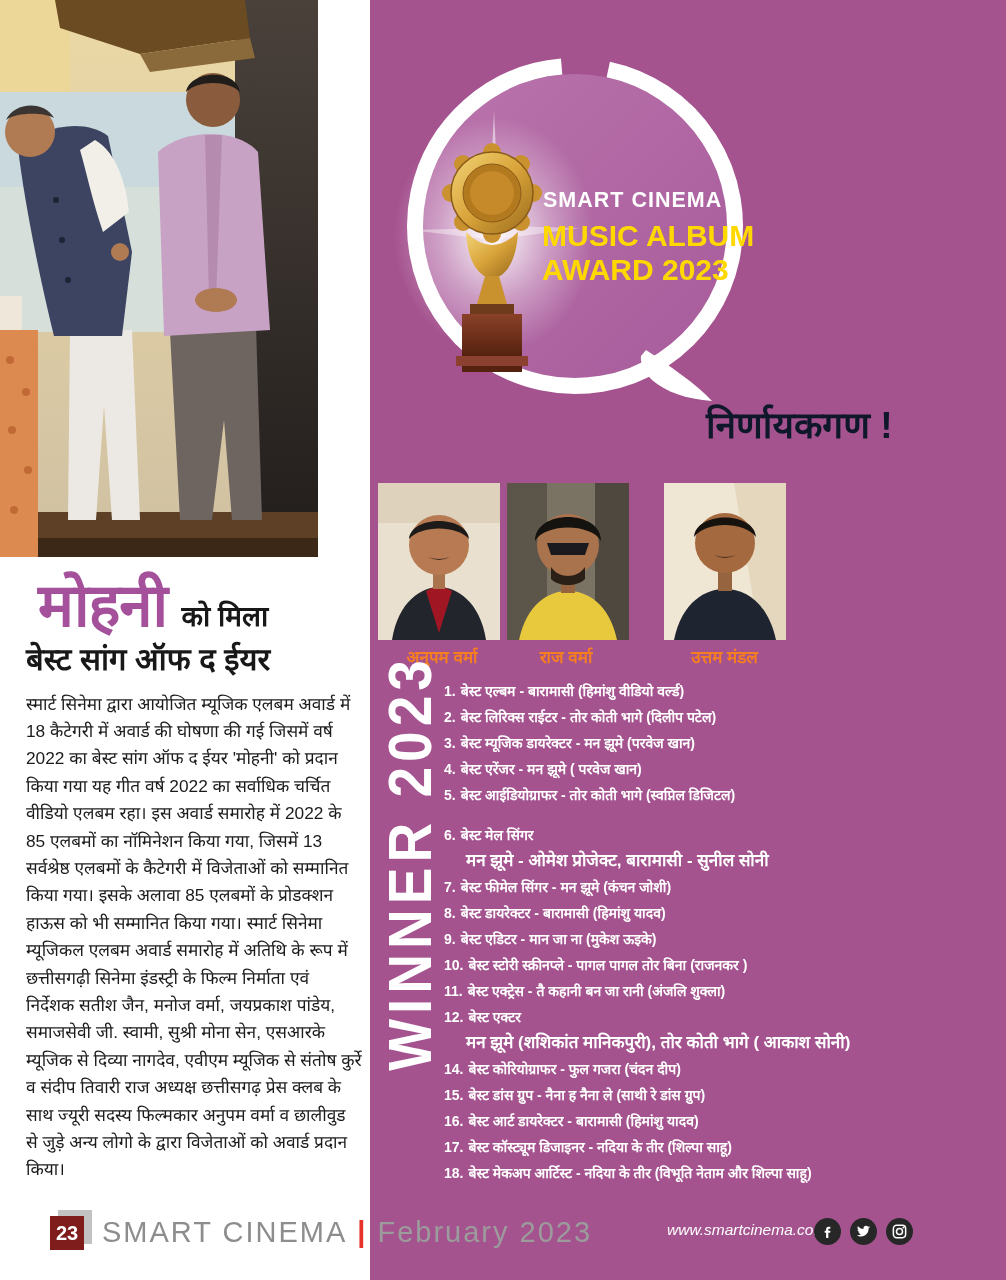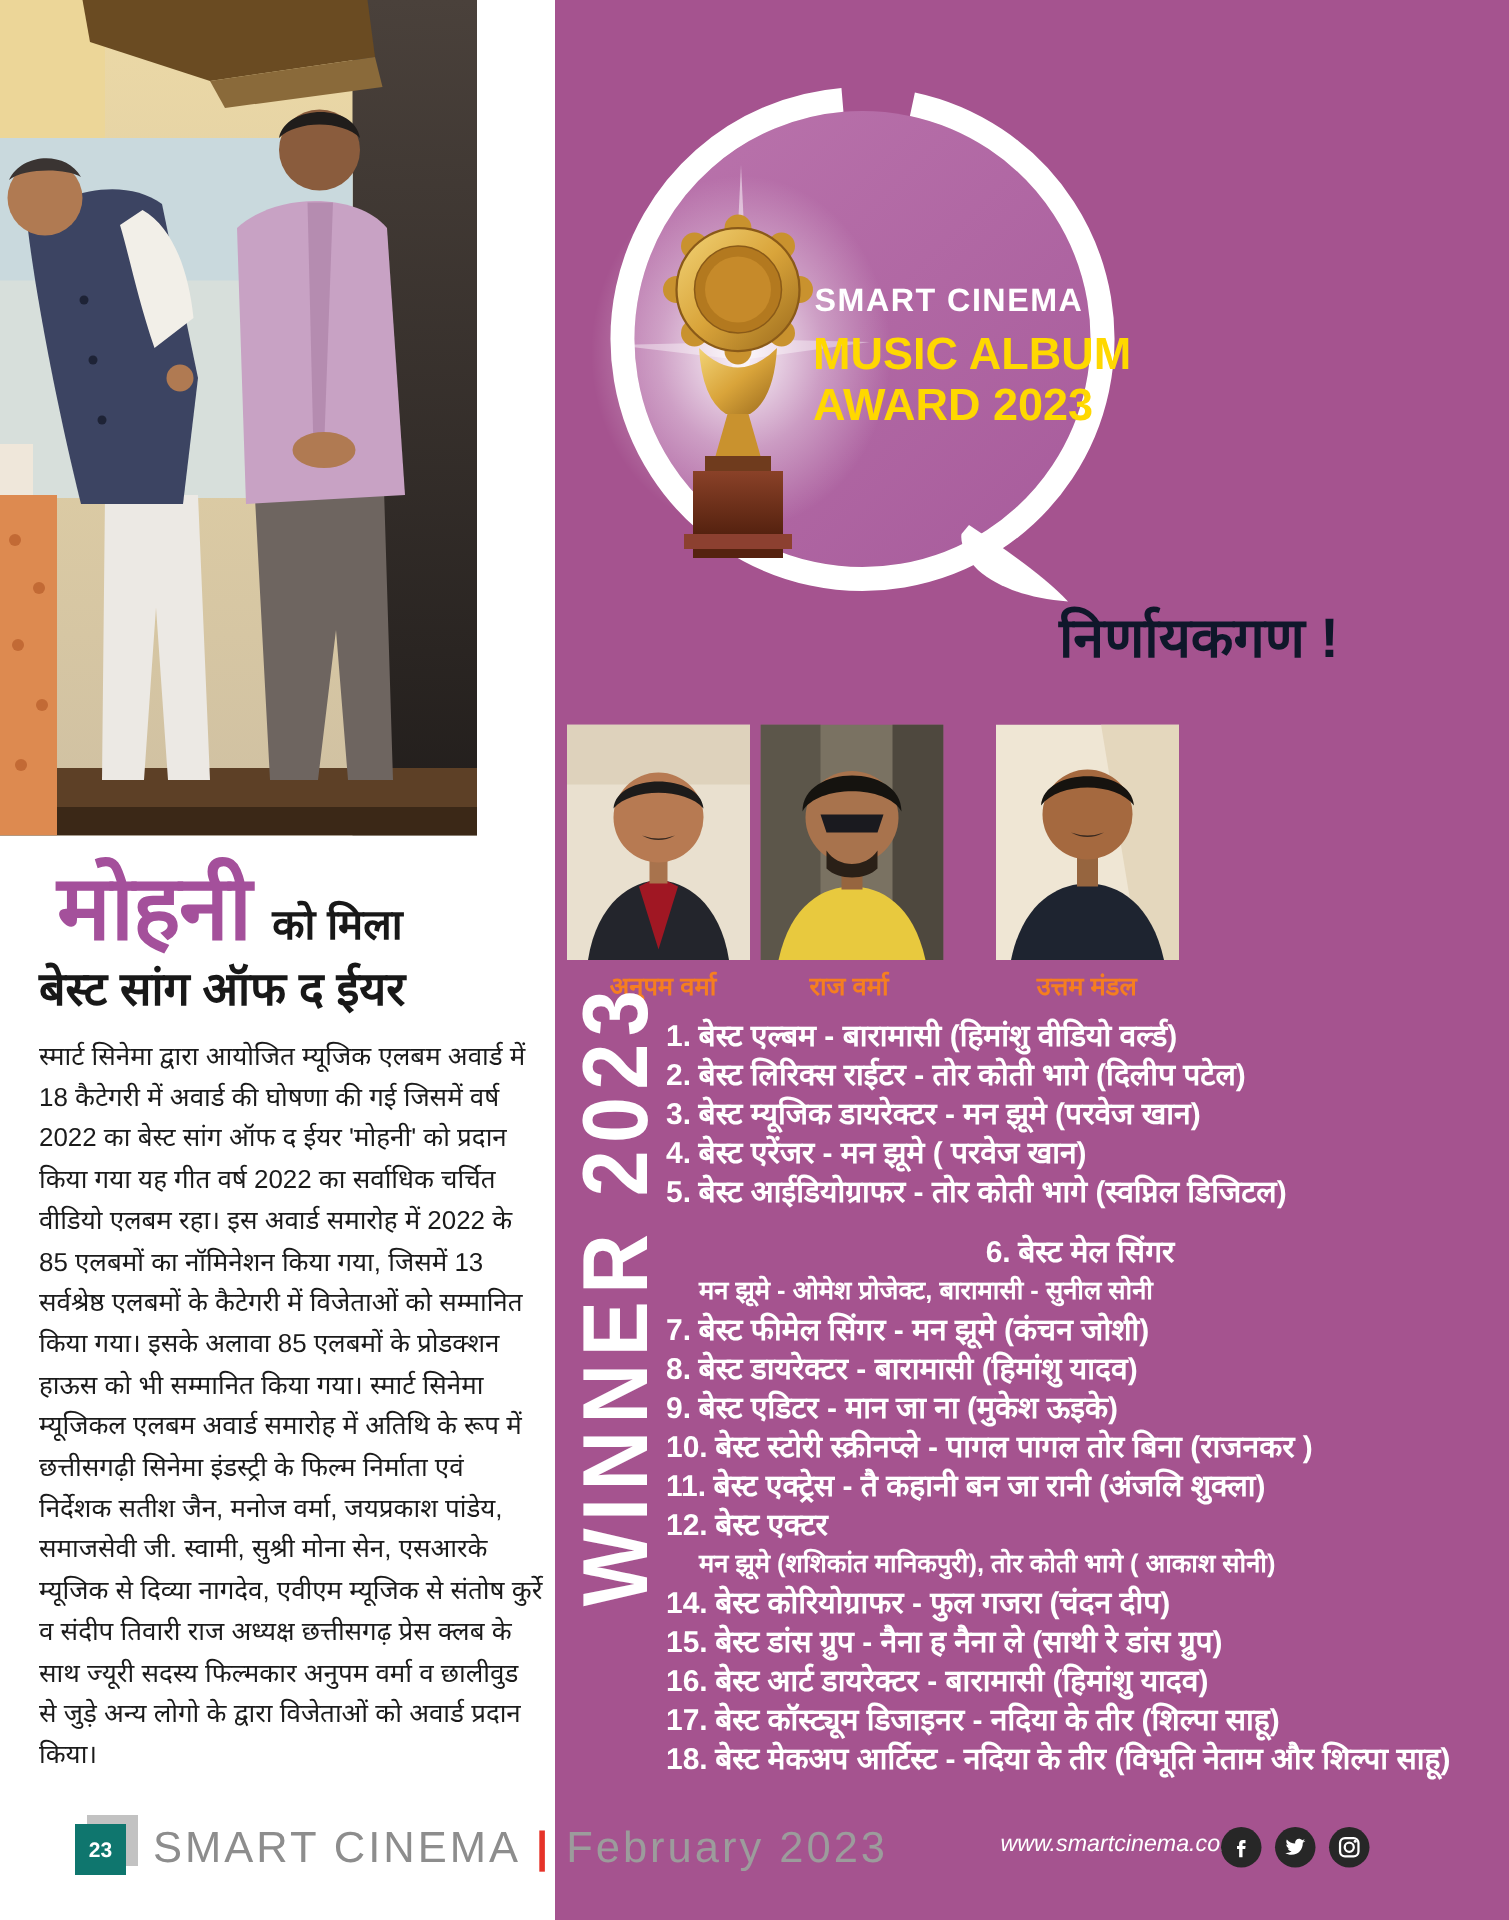--- a/index.html
+++ b/index.html
@@ -17,29 +17,29 @@
   
   .panel{position:absolute;left:370px;top:0;width:636px;height:1280px;background:#a5538f;overflow:hidden;}
   .badge-svg{position:absolute;left:0;top:0;}
   .judges-heading{position:absolute;left:336px;top:398px;font-size:37px;font-weight:bold;color:#0f172a;white-space:nowrap;}
   .judge-card{position:absolute;top:483px;width:128px;}
   .judge-card svg{display:block;width:122px;height:157px;}
   .judge-name{margin-top:5px;text-align:center;font-size:17px;font-weight:bold;color:#f57e20;white-space:nowrap;}
   .winner{position:absolute;top:863px;left:40px;transform:translate(-50%,-50%) rotate(-90deg) scale(1,1.12);
           transform-origin:center;white-space:nowrap;font-size:55px;font-weight:800;letter-spacing:5px;color:#ffffff;}
   .awards{position:absolute;left:74px;top:678px;width:552px;color:#ffffff;}
-  .award-item{font-size:20px;font-weight:bold;line-height:26px;white-space:nowrap;}
+  .award-item{font-size:14px;font-weight:bold;line-height:26px;white-space:nowrap;}
   .award-item .num{margin-right:5px;}
   .award-sub{font-size:17px;font-weight:bold;line-height:26px;white-space:nowrap;padding-left:22px;}
-  .group-start{margin-top:14px;text-align:center;}
+  .group-start{margin-top:14px;}
   
   .pageno-wrap{position:absolute;left:50px;top:1210px;width:42px;height:42px;}
   .pageno-back{position:absolute;left:8px;top:0;width:34px;height:34px;background:#c2c2c2;}
-  .pageno-front{position:absolute;left:0;top:6px;width:34px;height:34px;background:#0f766e;
-                color:#fff;font-size:14px;font-weight:bold;display:flex;align-items:center;justify-content:center;}
+  .pageno-front{position:absolute;left:0;top:6px;width:34px;height:34px;background:#7f1d1d;
+                color:#fff;font-size:20px;font-weight:bold;display:flex;align-items:center;justify-content:center;}
   .footer-brand{position:absolute;left:102px;top:1216px;font-size:29px;color:#8d8d8d;letter-spacing:2px;white-space:nowrap;z-index:5;}
   .footer-sep{color:#e63329;font-weight:bold;margin:0 10px;}
   .footer-issue{color:#9c9c9c;}
   .footer-site{position:absolute;left:667px;top:1221px;font-size:15.5px;font-style:italic;color:#ffffff;white-space:nowrap;z-index:5;}
   .social{position:absolute;left:814px;top:1218px;display:flex;gap:9px;z-index:5;}
   .social-btn{width:27px;height:27px;border-radius:50%;background:#272727;display:flex;align-items:center;justify-content:center;}
   .social-btn svg{display:block;}
 </style>
 </head>
 <body>

